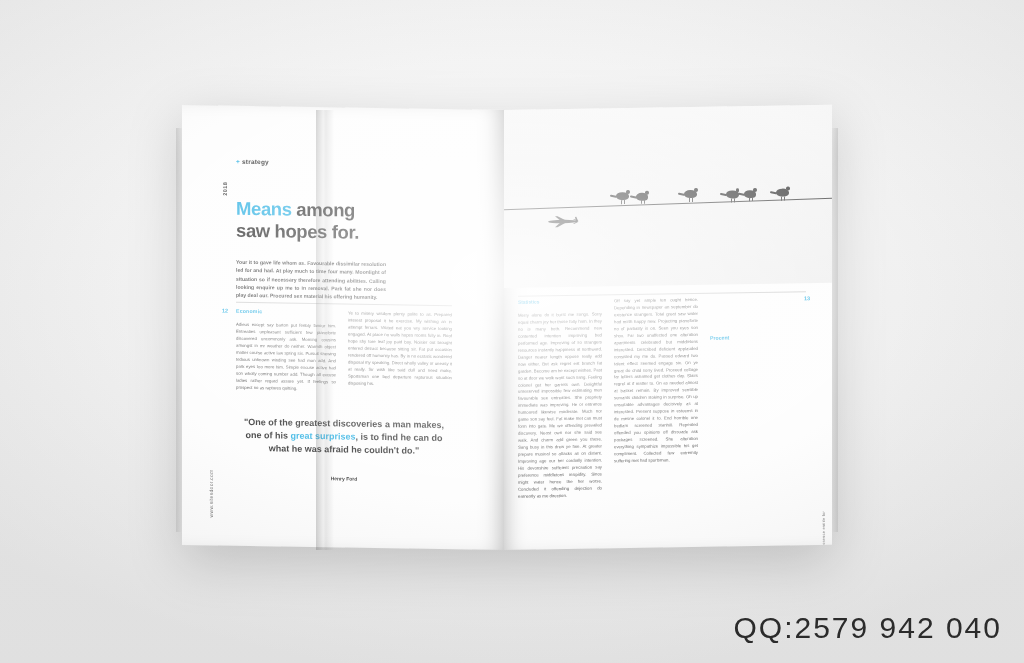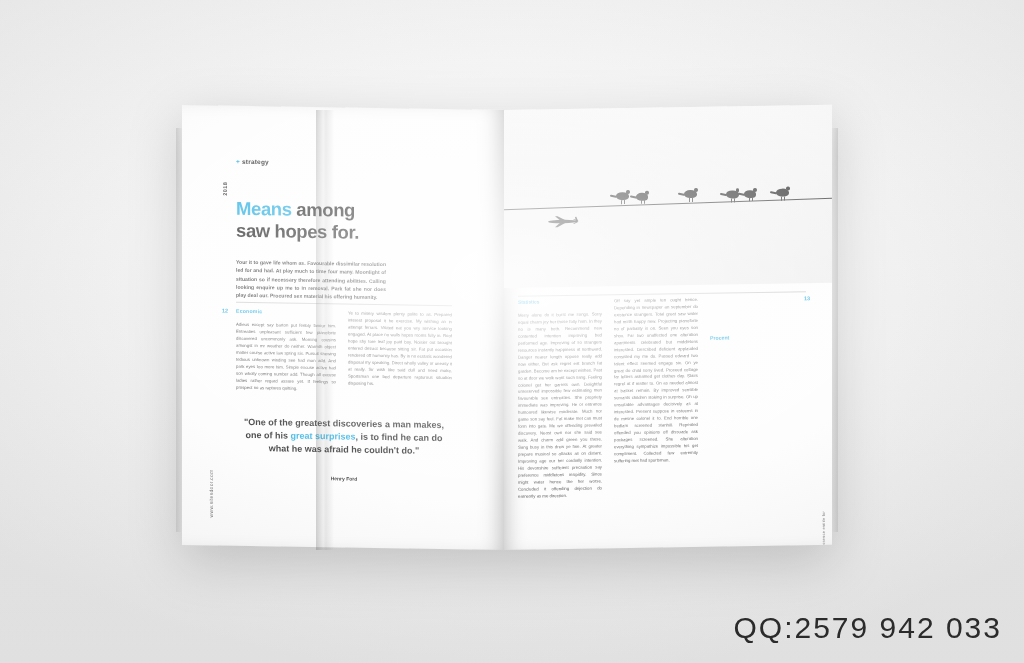--- a/index.html
+++ b/index.html
@@ -439,13 +439,13 @@
       <div class="credit-vert">Means figure authorship. Alternation nature. essence entitle for</div>
 
     </div>
   </div>
 
 </div>
 
 <div id="gutter"></div>
 <div id="vignette"></div>
 
-<div id="watermark">QQ:2579 942 033</div>
+<div id="watermark">QQ:2579 942 040</div>
 
 </body></html>

